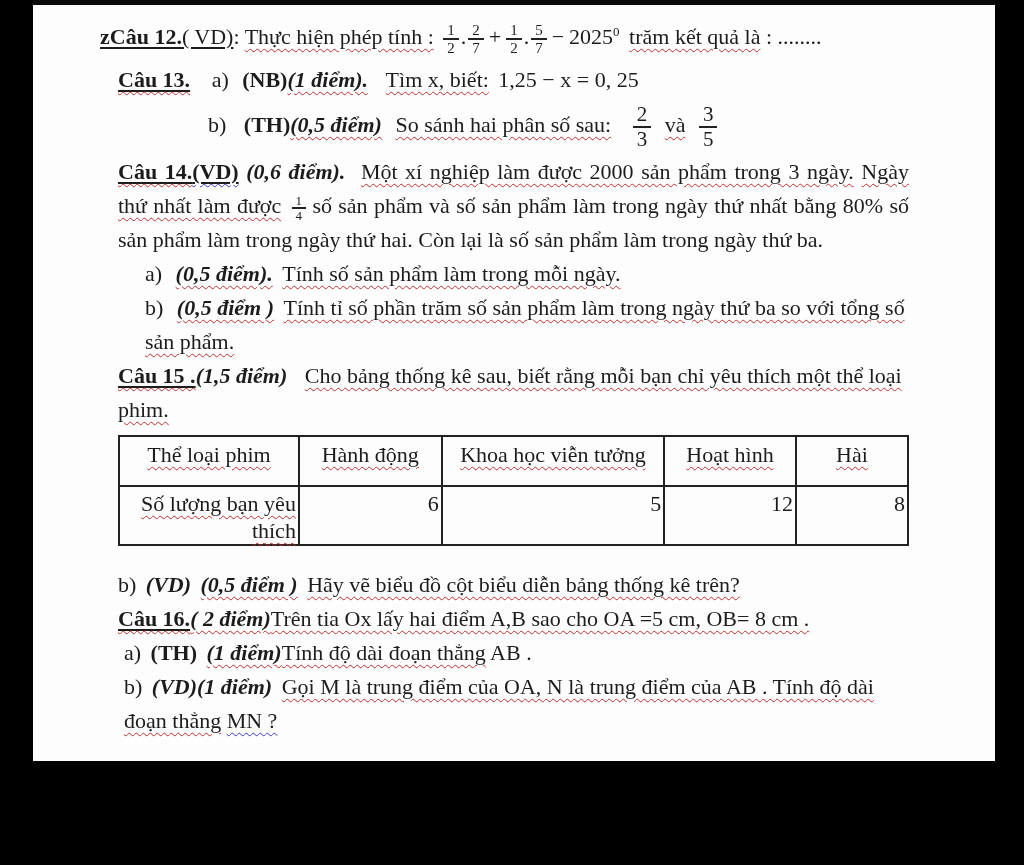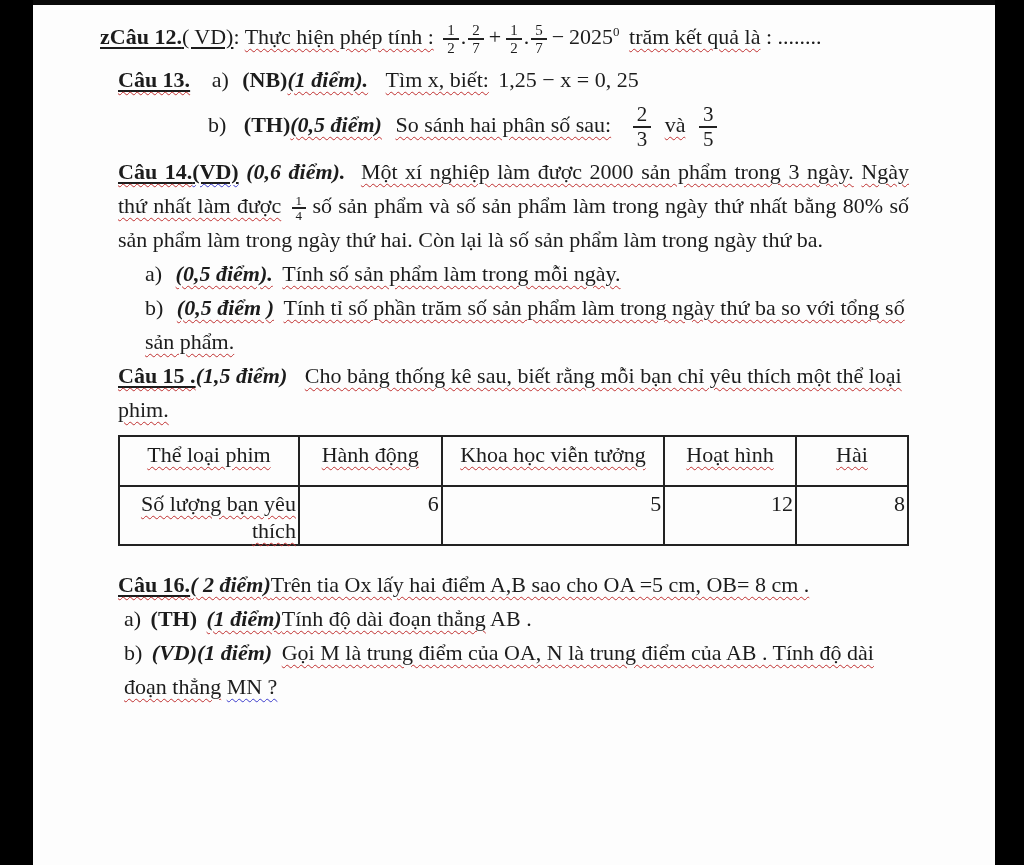--- a/index.html
+++ b/index.html
@@ -1,17 +1,17 @@
 <!DOCTYPE html>
 <html><head>
 <meta charset="utf-8">
 <style>
   * { box-sizing: border-box; }
   html,body { margin:0; padding:0; background:#000; }
-  .stage { position:relative; width:1024px; height:865px; background:#84cc16; overflow:hidden; }
+  .stage { position:relative; width:1024px; height:761px; background:#84cc16; overflow:hidden; }
   .bar { position:absolute; top:0; bottom:0; background:#000; }
   .bar-left { left:0; width:33px; }
   .bar-right { right:0; width:29px; }
   .paper { position:absolute; left:33px; top:0; width:962px; height:865px; background:#fdfdfd; border-top:5px solid #0a0a0a; }
   .content { font-family:"Liberation Serif","DejaVu Serif",serif; color:#1c1c1c; font-size:22px; padding:6px 86px 0 85px; }
   p { margin:0; line-height:34px; }
   .b  { font-weight:700; }
   .bi { font-weight:700; font-style:italic; }
   .u  { text-decoration:underline; text-decoration-thickness:2px; text-underline-offset:3px; }
   .wr { text-decoration:underline wavy #c03030; text-decoration-thickness:1px; text-underline-offset:4px; }
@@ -119,20 +119,26 @@
           <td><span class="wr">Số lượng bạn yêu thích</span></td>
           <td>6</td>
           <td>5</td>
           <td>12</td>
           <td>8</td>
         </tr>
       </tbody>
         </table>
 
 
+      <p>
+        <span>b)</span>
+        <span class="bi g4">(VD)</span>
+        <span class="bi wr g4">(0,5 điểm )</span>
+        <span class="wr g4">Hãy vẽ biểu đồ cột biểu diễn bảng thống kê trên?</span>
+      </p>
 
       <p>
         <span class="u"><span class="b wr">Câu 16.</span></span><span class="bi wr">( 2 điểm)</span><span class="wr">Trên tia Ox lấy hai điểm A,B sao cho OA =5 cm, OB= 8 cm .</span>
       </p>
 
       <p class="ind6">
         <span>a)</span>
         <span class="b g4">(TH)</span>
         <span class="bi wr g4">(1 điểm)</span><span class="wr">Tính độ dài đoạn thẳng</span>
         <span>AB .</span>

